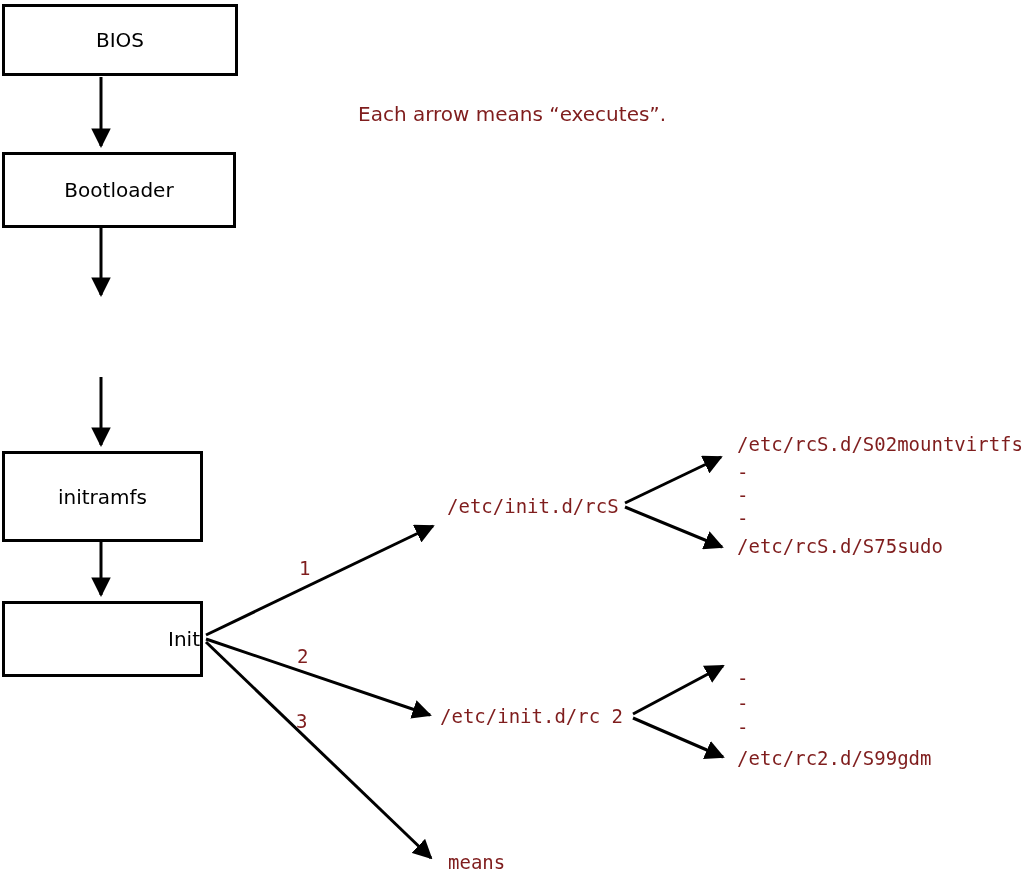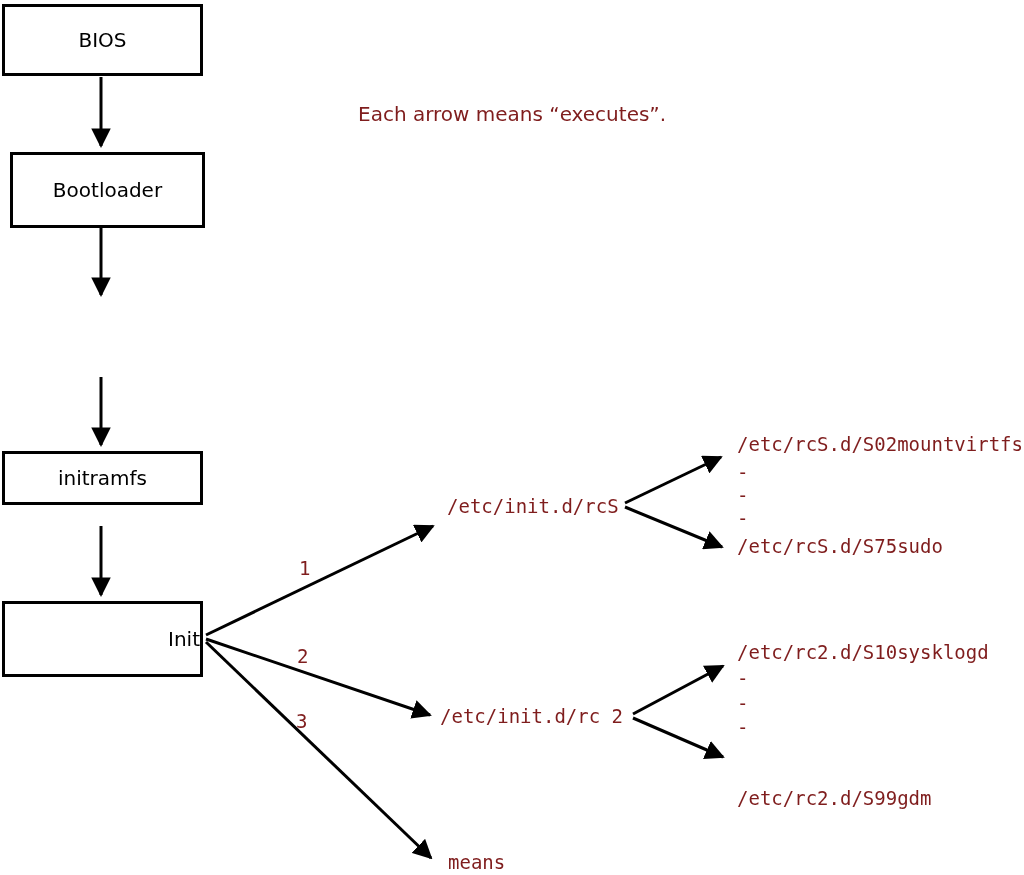--- a/index.html
+++ b/index.html
@@ -76,27 +76,27 @@
     <line x1="206" y1="639" x2="430" y2="715" marker-end="url(#arrowhead)"></line>
     <line x1="206" y1="642" x2="431" y2="858" marker-end="url(#arrowhead)"></line>
 
     <line x1="625" y1="503" x2="721" y2="457" marker-end="url(#arrowhead)"></line>
     <line x1="625" y1="507" x2="722" y2="547" marker-end="url(#arrowhead)"></line>
 
     <line x1="633" y1="714" x2="723" y2="666" marker-end="url(#arrowhead)"></line>
     <line x1="633" y1="718" x2="723" y2="757" marker-end="url(#arrowhead)"></line>
   </svg>
 
-  <div class="box" style="left:2px; top:4px;   width:201px; height:72px;">
+  <div class="box" style="left:2px; top:4px;   width:236px; height:72px;">
       <span>BIOS</span>
     </div>
-  <div class="box" style="left:2px; top:152px; width:195px; height:76px;margin-left:8px;">
+  <div class="box" style="left:2px; top:152px; width:234px; height:76px;">
       <span>Bootloader</span>
     </div>
-  <div class="box" style="left:2px; top:451px; width:201px; height:54px;">
+  <div class="box" style="left:2px; top:451px; width:201px; height:91px;">
       <span>initramfs</span>
     </div>
   <div class="box" style="left:2px; top:601px; width:201px; height:76px;justify-content:flex-end;">
       <span>Init</span>
     </div>
 
   <div class="label sans" style="left:358px; top:103px;">Each arrow means “executes”.</div>
 
   <div class="label mono" style="left:299px; top:557px;">1</div>
   <div class="label mono" style="left:297px; top:645px;">2</div>
@@ -105,19 +105,18 @@
   <div class="label mono" style="left:447px; top:495px;">/etc/init.d/rcS</div>
   <div class="label mono" style="left:440px; top:705px;">/etc/init.d/rc 2</div>
   <div class="label mono" style="left:448px; top:851px;">means</div>
 
   <div class="label mono" style="left:737px; top:433px;">/etc/rcS.d/S02mountvirtfs</div>
   <div class="label mono" style="left:737px; top:461px;">-</div>
   <div class="label mono" style="left:737px; top:484px;">-</div>
   <div class="label mono" style="left:737px; top:507px;">-</div>
   <div class="label mono" style="left:737px; top:535px;">/etc/rcS.d/S75sudo</div>
 
-  <div class="label mono" style="left:737px; top:641px;">/etc/rc2.d/S10sysklogd</div>
   <div class="label mono" style="left:737px; top:667px;">-</div>
   <div class="label mono" style="left:737px; top:692px;">-</div>
   <div class="label mono" style="left:737px; top:716px;">-</div>
-  <div class="label mono" style="left:737px; top:747px;margin-top:40px;">/etc/rc2.d/S99gdm</div>
+  <div class="label mono" style="left:737px; top:747px;">/etc/rc2.d/S99gdm</div>
 
 </div>
 
 </body></html>

